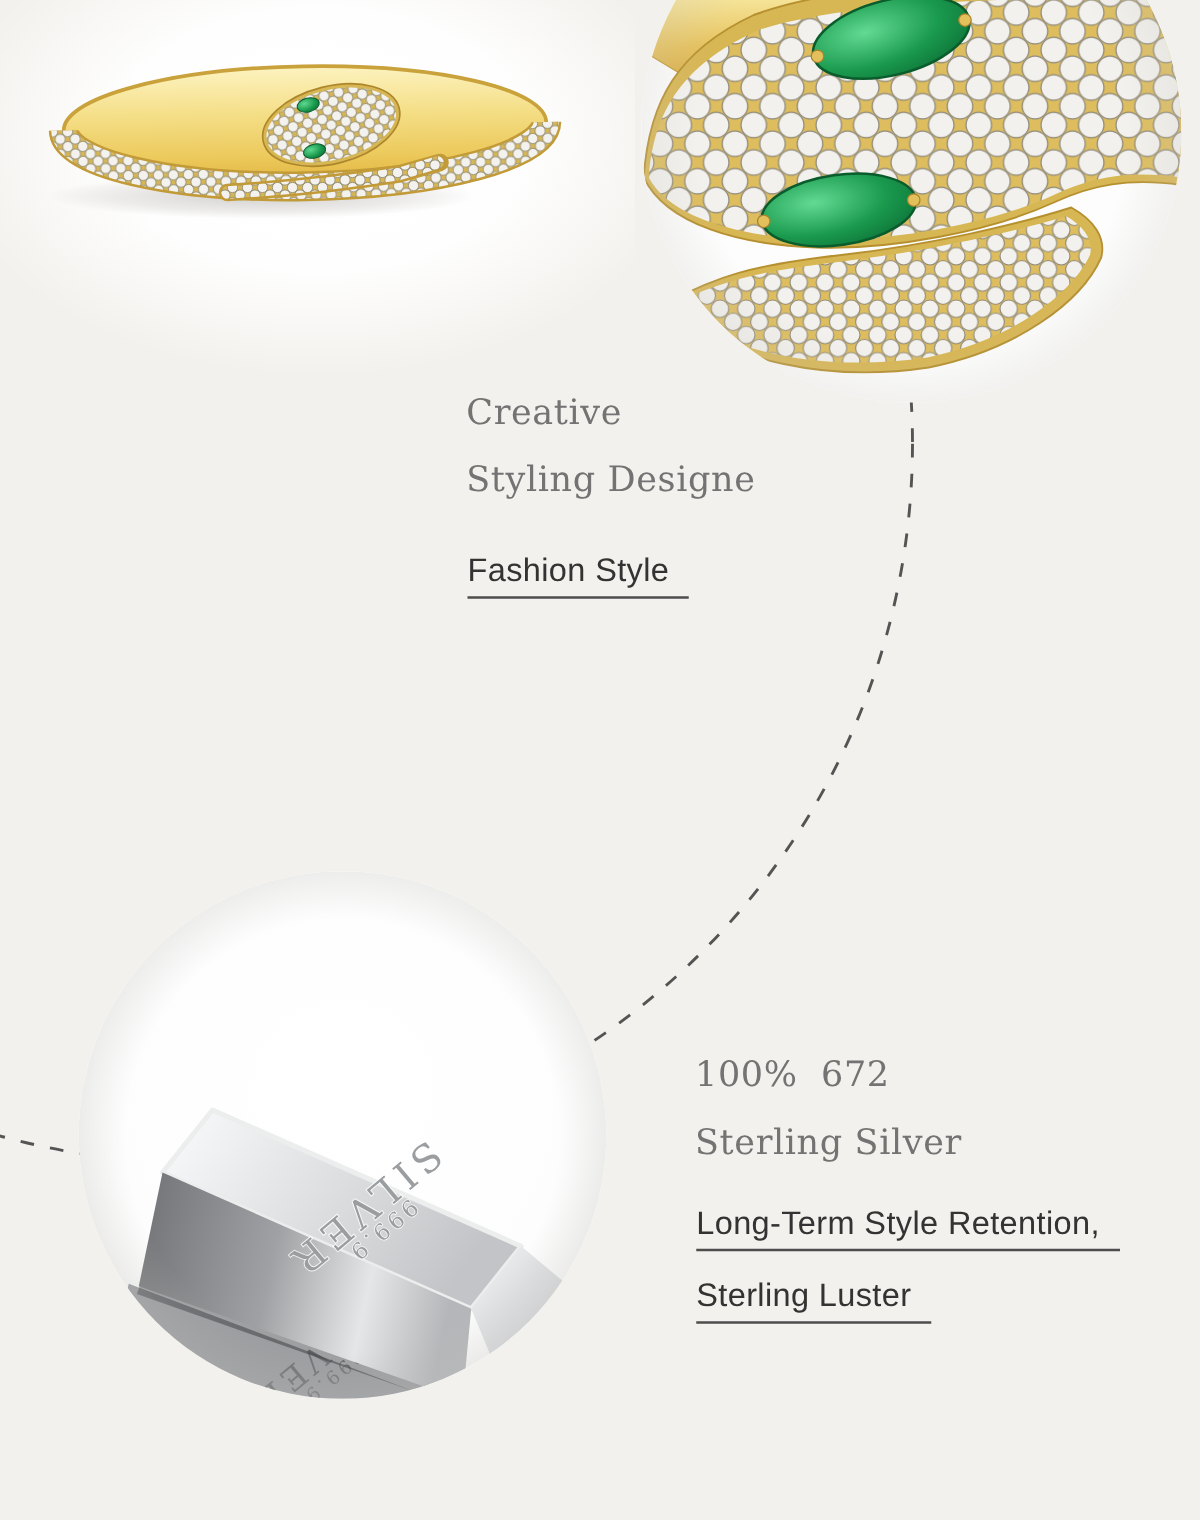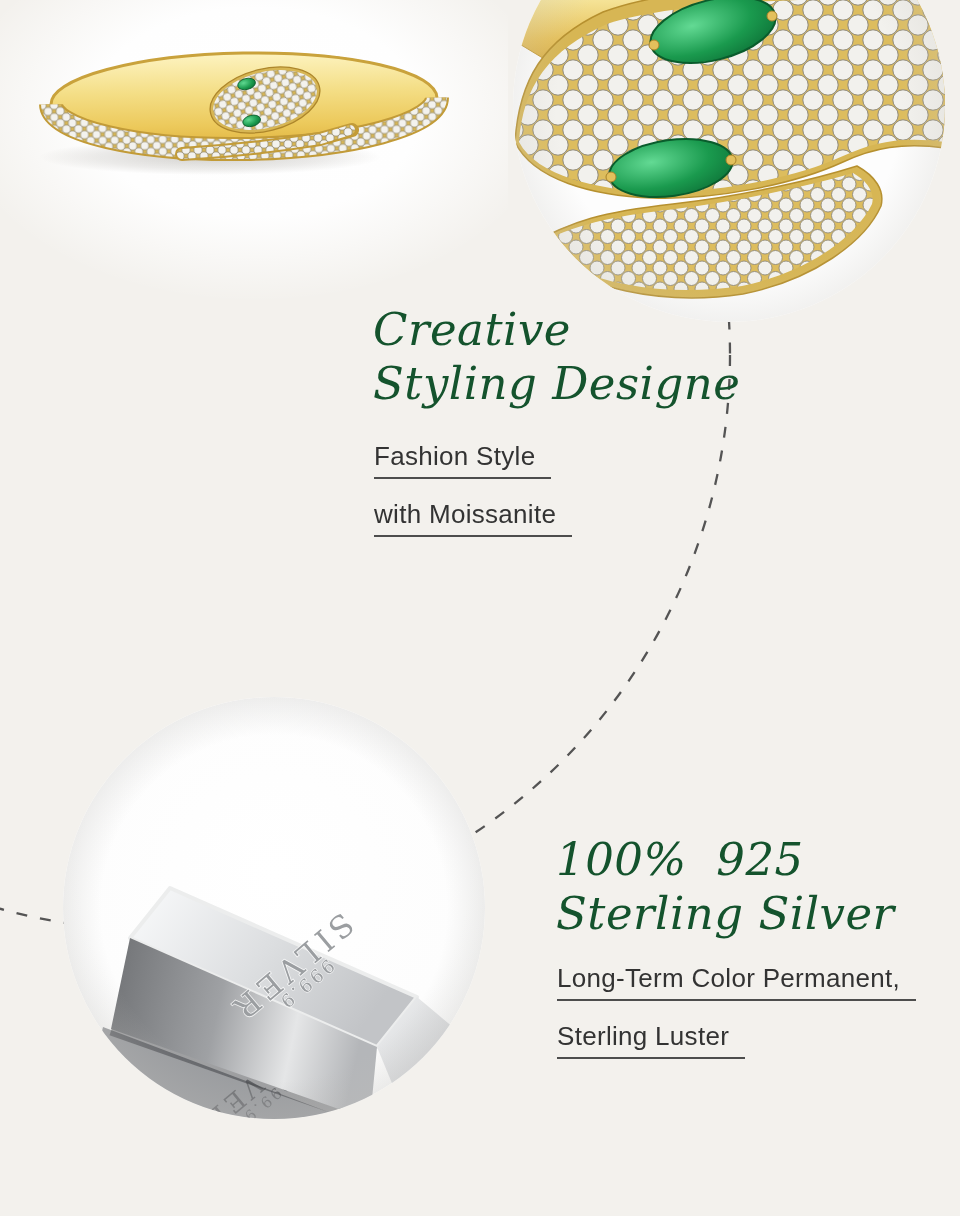--- a/index.html
+++ b/index.html
@@ -21,22 +21,22 @@
     overflow:hidden;background:#fdfdfd;
   }
   #silver-photo{
     left:63px;top:697px;width:422px;height:422px;border-radius:50%;
     overflow:hidden;background:radial-gradient(circle at 50% 42%,#ffffff 0%,#fdfdfd 60%,#f4f4f2 100%);
   }
   
   .text-block{z-index:3;}
   .serif-title{
     font-family:"DejaVu Serif","Liberation Serif",serif;
-    font-style:italic;font-size:45px;line-height:54px;letter-spacing:0.5px;
-    color:#14532d;white-space:pre-wrap;
+    font-size:28px;line-height:54px;letter-spacing:0.5px;
+    color:#737373;white-space:pre-wrap;
   }
   #title-styling{left:373px;top:303px;}
   #title-silver{left:556px;top:833px;}
   .feature-list{display:block;}
   #features-styling{left:374px;top:441px;}
   #features-silver{left:557px;top:963px;}
   .feature-item{
     display:table;font-size:26px;line-height:30px;color:#333333;
     letter-spacing:0.3px;font-weight:300;
     padding:0 16px 6px 0;border-bottom:2px solid #4d4d4d;margin-bottom:20px;
@@ -206,24 +206,23 @@
       </g>
       <circle cx="211" cy="211" r="211" fill="url(#c-vign)"></circle>
     </svg>
   </div>
 
   <div id="title-styling" class="abs text-block serif-title">Creative
 Styling Designe</div>
 
   <div id="features-styling" class="abs text-block feature-list">
     <div class="feature-item">Fashion Style</div>
-    <div class="feature-item">with Moissanite</div>
-  </div>
-
-  <div id="title-silver" class="abs text-block serif-title">100%  925
+  </div>
+
+  <div id="title-silver" class="abs text-block serif-title">100%  672
 Sterling Silver</div>
 
   <div id="features-silver" class="abs text-block feature-list">
-    <div class="feature-item">Long-Term Color Permanent,</div>
+    <div class="feature-item">Long-Term Style Retention,</div>
     <div class="feature-item">Sterling Luster</div>
   </div>
 
 </div>
 
 </body></html>

